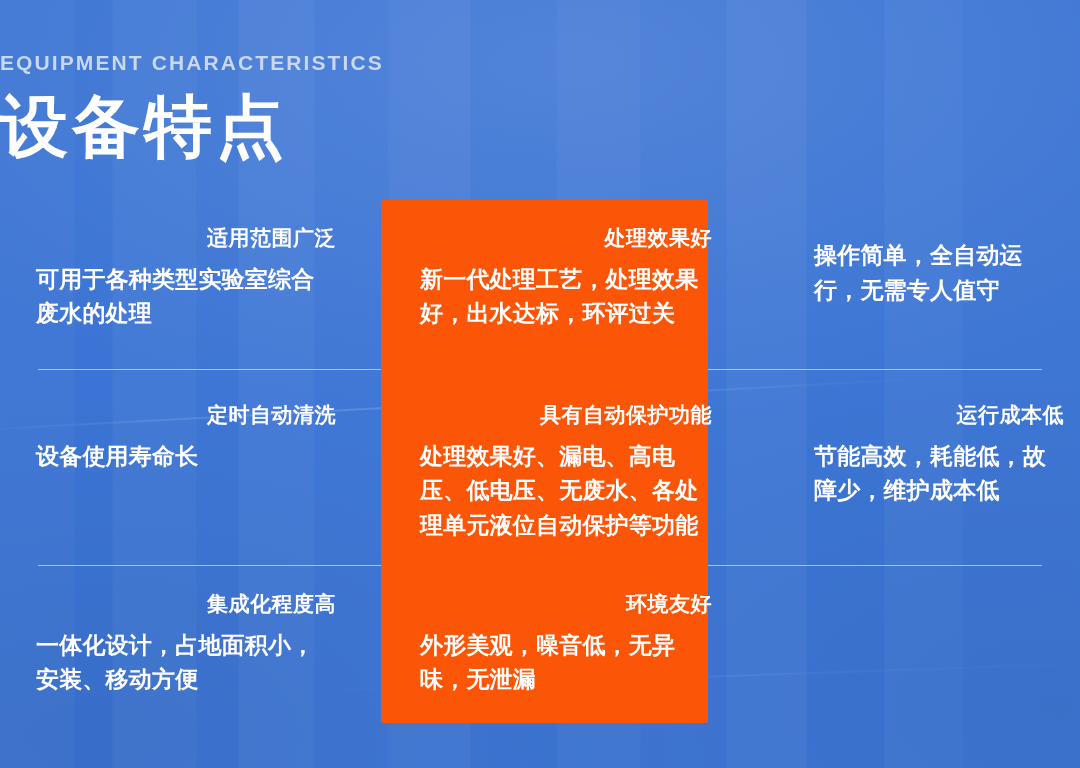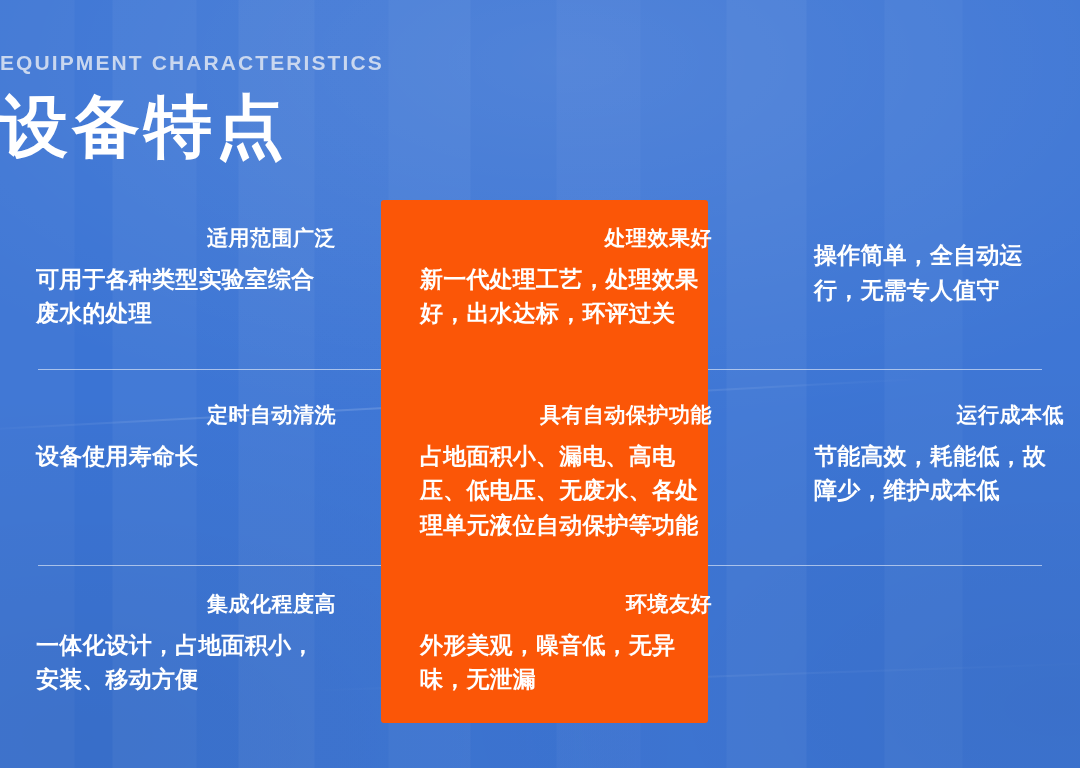--- a/index.html
+++ b/index.html
@@ -215,21 +215,21 @@
       <div class="h">集成化程度高</div>
       <div class="p">一体化设计，占地面积小，安装、移动方便</div>
     </div>
 
     <div class="cell col-center row1">
       <div class="h">处理效果好</div>
       <div class="p">新一代处理工艺，处理效果好，出水达标，环评过关</div>
     </div>
     <div class="cell col-center row2">
       <div class="h">具有自动保护功能</div>
-      <div class="p">占地面积小、漏电、高电压、低电压、无废水、各处理单元液位自动保护等功能</div>
+      <div class="p">处理效果好、漏电、高电压、低电压、无废水、各处理单元液位自动保护等功能</div>
     </div>
     <div class="cell col-center row3">
       <div class="h">环境友好</div>
       <div class="p">外形美观，噪音低，无异味，无泄漏</div>
     </div>
 
     <div class="cell col-right row1">
       <div class="p">操作简单，全自动运行，无需专人值守</div>
     </div>
     <div class="cell col-right row2">

